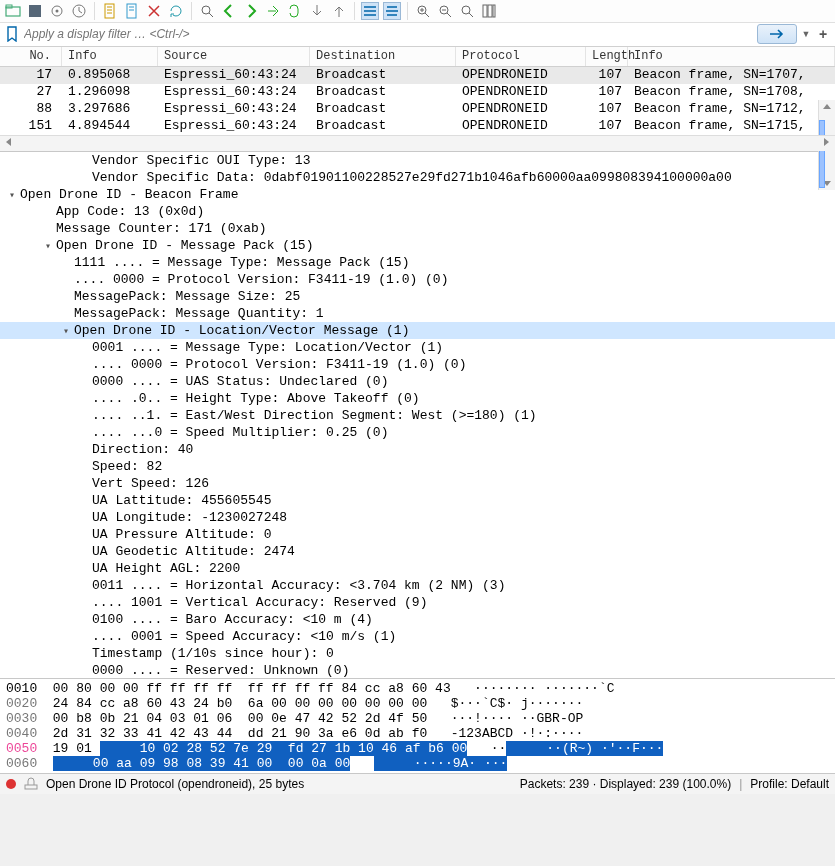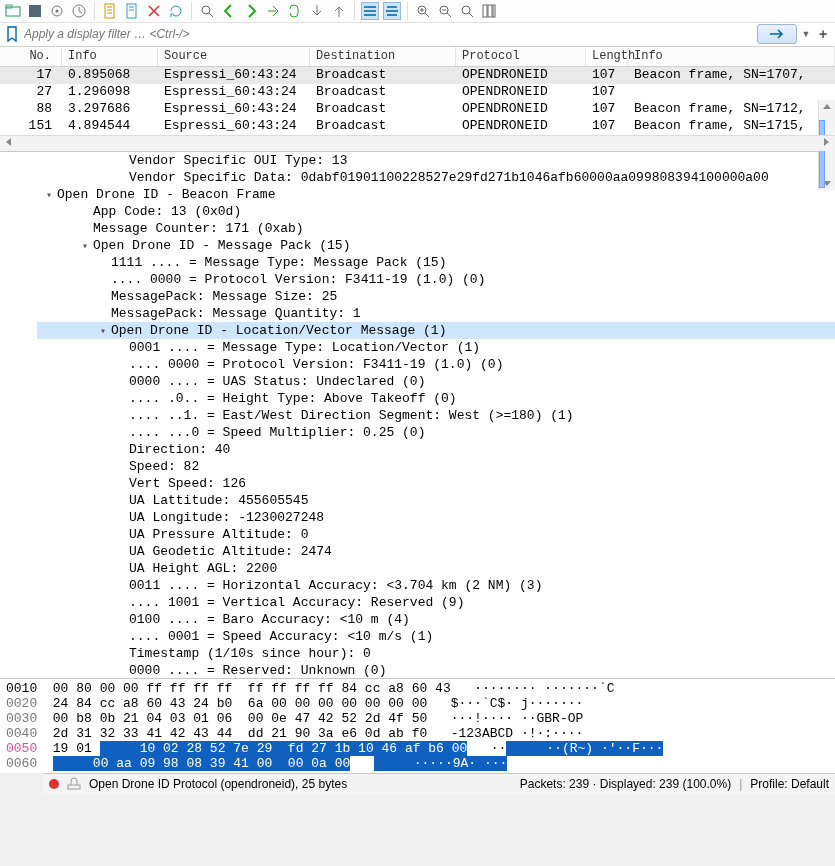--- a/index.html
+++ b/index.html
@@ -26,47 +26,47 @@
   .plist-head .col { border-right:1px solid #e4e4e4; padding:2px 6px; color:#333; font-size:12px;}
   .plist-body { }
   .plist-row { height:17px; display:flex; }
   .plist-row.sel { background:#e9e9e9; }
   .plist-row .cell { padding:0 6px; white-space:nowrap; overflow:hidden; }
   .col-no  { width:62px; text-align:right; padding-right:10px !important;}
   .col-time{ width:96px; }
   .col-src { width:152px; }
   .col-dst { width:146px; }
   .col-proto{ width:130px; }
-  .col-len { width:42px; }
+  .col-len { width:42px; text-align:right;}
   .col-info{ flex:1; }
   .vstrip { position:absolute; right:10px; top:73px; width:6px; height:68px; background:#9cc2ff; border:1px solid #6aa6ff;}
   .vscroll-plist { position:absolute; right:0; top:53px; width:17px; height:90px; background:#f4f4f4; border-left:1px solid #ddd;}
   .vscroll-plist::before, .vscroll-plist::after{ content:""; position:absolute; left:4px; width:0; height:0; border-left:4px solid transparent; border-right:4px solid transparent;}
   .vscroll-plist::before{ top:4px; border-bottom:5px solid #888;}
   .vscroll-plist::after{ bottom:4px; border-top:5px solid #888;}
 
   .hscroll { height:17px; background:#f4f4f4; border-top:1px solid #ddd; position:relative;}
   .hscroll .larr, .hscroll .rarr { position:absolute; top:2px; width:0;height:0; border-top:4px solid transparent; border-bottom:4px solid transparent;}
   .hscroll .larr{ left:6px; border-right:5px solid #888;}
   .hscroll .rarr{ right:6px; border-left:5px solid #888;}
 
   
   .tree { background:#fff; height: 560px; overflow:hidden; border-top:1px solid #c8c8c8;}
-  .tree .line { height:17px; display:flex; align-items:center; white-space:pre;margin-left:37px; }
+  .tree .line { height:17px; display:flex; align-items:center; white-space:pre; }
   .tree .line.hl { background:#cfe6ff; }
   .caret { display:inline-block; width:12px; text-align:center; color:#555; font-size:10px; margin-right:2px;}
   .pad { display:inline-block; }
 
   
   .hex { background:#fff; border-top:1px solid #c8c8c8; padding:2px 0 2px 6px; height:96px; }
   .hex .hrow { height:15px; white-space:pre; }
   .sel-hex { background:#1060c0; color:#fff;padding-left:40px; }
 
   
-  .status { height:22px; border-top:1px solid #c8c8c8; background:#f4f4f4; display:flex; align-items:center; padding:0 6px; font-size:12px; gap:8px;margin-left:43px;}
+  .status { height:22px; border-top:1px solid #c8c8c8; background:#f4f4f4; display:flex; align-items:center; padding:0 6px; font-size:12px; gap:8px;}
   .status .dot { width:10px; height:10px; border-radius:50%; background:#d33; }
   .status .sep2 { color:#999; }
   .status .grow { flex:1; }
 
   .app { position:relative; width:835px; height:794px; display:flex; flex-direction:column;}
 </style>
 </head>
 <body>
 
 <div class="app">
@@ -231,20 +231,21 @@
           <div class="cell col-len">107</div>
           <div class="cell col-info">Beacon frame, SN=1707, </div>
         </div>
         <div class="plist-row">
           <div class="cell col-no">27</div>
           <div class="cell col-time">1.296098</div>
           <div class="cell col-src">Espressi_60:43:24</div>
           <div class="cell col-dst">Broadcast</div>
           <div class="cell col-proto">OPENDRONEID</div>
           <div class="cell col-len">107</div>
+          <div class="cell col-info">Beacon frame, SN=1708, </div>
         </div>
         <div class="plist-row">
           <div class="cell col-no">88</div>
           <div class="cell col-time">3.297686</div>
           <div class="cell col-src">Espressi_60:43:24</div>
           <div class="cell col-dst">Broadcast</div>
           <div class="cell col-proto">OPENDRONEID</div>
           <div class="cell col-len">107</div>
           <div class="cell col-info">Beacon frame, SN=1712, </div>
         </div>

